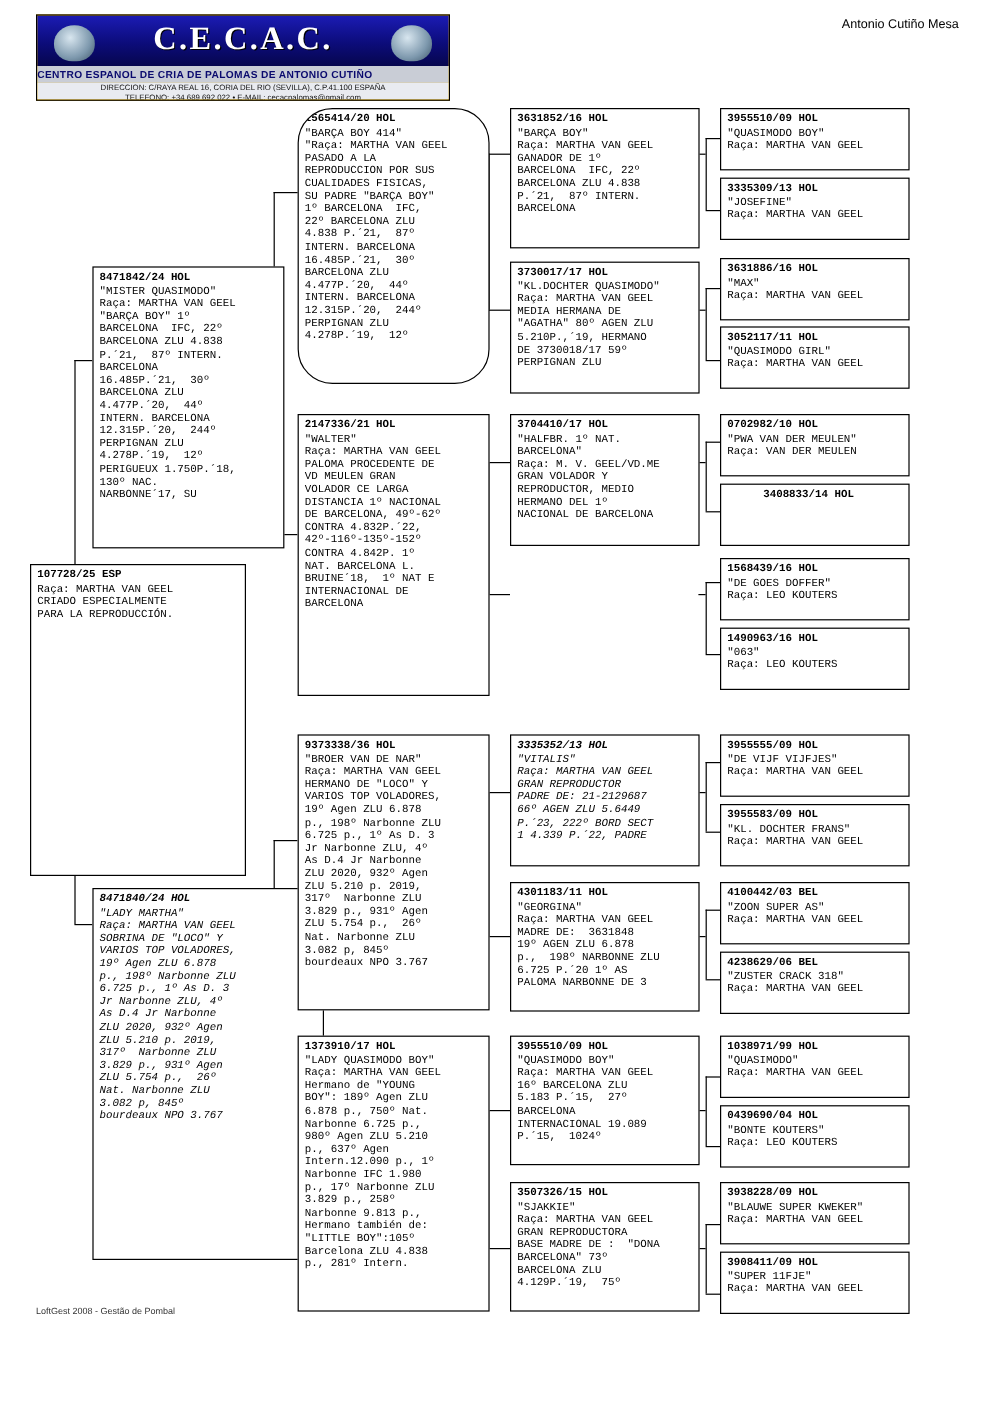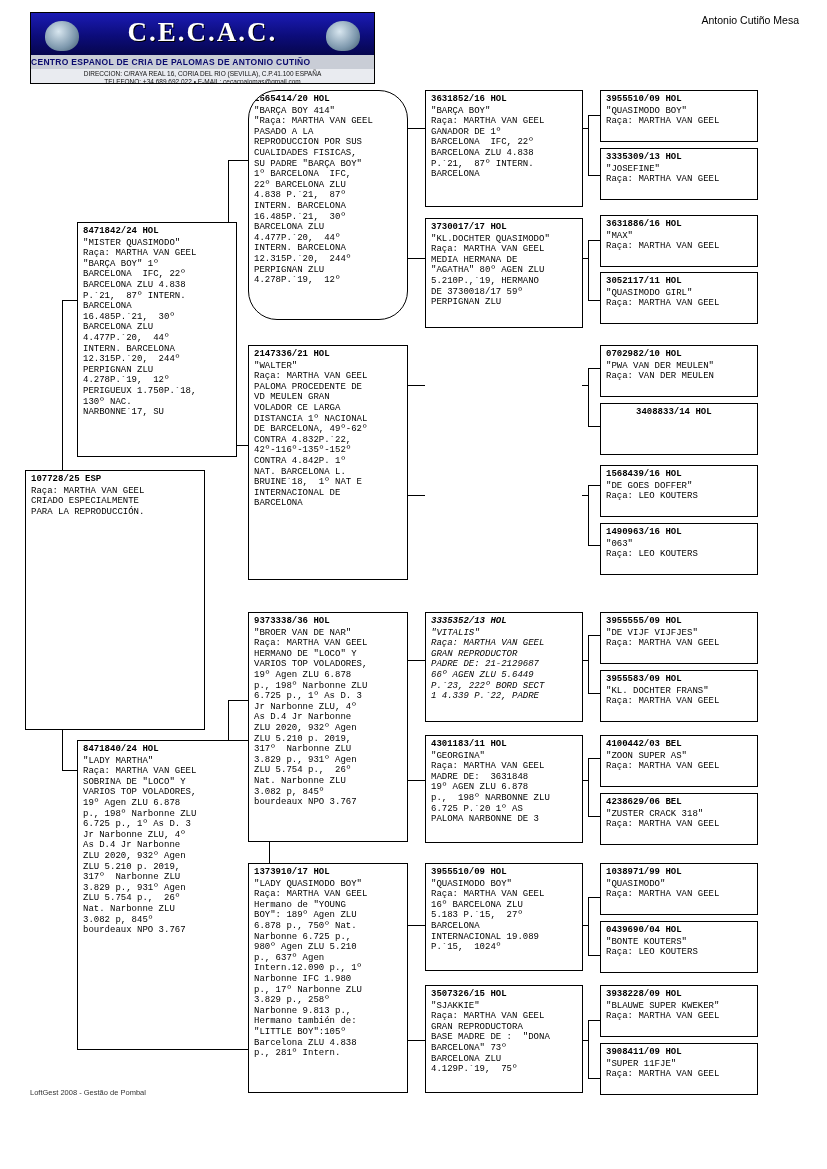--- a/index.html
+++ b/index.html
@@ -245,21 +245,21 @@
 4.477P.´20,  44º
 INTERN. BARCELONA
 12.315P.´20,  244º
 PERPIGNAN ZLU
 4.278P.´19,  12º
 PERIGUEUX 1.750P.´18,
 130º NAC.
 NARBONNE´17, SU</span>
   </div>
 
-  <div class="box" style="left:77px; top:740px; width:193px; height:310px;">
+  <div class="box" style="left:77px; top:740px; width:193px; height:310px;font-style:italic;">
     <span class="ring">8471840/24 HOL</span>
     <span class="txt">"LADY MARTHA"
 Raça: MARTHA VAN GEEL
 SOBRINA DE "LOCO" Y
 VARIOS TOP VOLADORES,
 19º Agen ZLU 6.878
 p., 198º Narbonne ZLU
 6.725 p., 1º As D. 3
 Jr Narbonne ZLU, 4º
 As D.4 Jr Narbonne
@@ -367,20 +367,30 @@
   <div class="box" style="left:425px; top:218px; width:158px; height:110px;">
     <span class="ring">3730017/17 HOL</span>
     <span class="txt">"KL.DOCHTER QUASIMODO"
 Raça: MARTHA VAN GEEL
 MEDIA HERMANA DE
 "AGATHA" 80º AGEN ZLU
 5.210P.,´19, HERMANO
 DE 3730018/17 59º
 PERPIGNAN ZLU</span>
   </div>
+  <div class="box" style="left:425px; top:345px; width:158px; height:110px;">
+    <span class="ring">3704410/17 HOL</span>
+    <span class="txt">"HALFBR. 1º NAT.
+BARCELONA"
+Raça: M. V. GEEL/VD.ME
+GRAN VOLADOR Y
+REPRODUCTOR, MEDIO
+HERMANO DEL 1º
+NACIONAL DE BARCELONA</span>
+  </div>
   <div class="box" style="left:425px; top:612px; width:158px; height:110px;font-style:italic;">
     <span class="ring">3335352/13 HOL</span>
     <span class="txt">"VITALIS"
 Raça: MARTHA VAN GEEL
 GRAN REPRODUCTOR
 PADRE DE: 21-2129687
 66º AGEN ZLU 5.6449
 P.´23, 222º BORD SECT
 1 4.339 P.´22, PADRE</span>
   </div>

